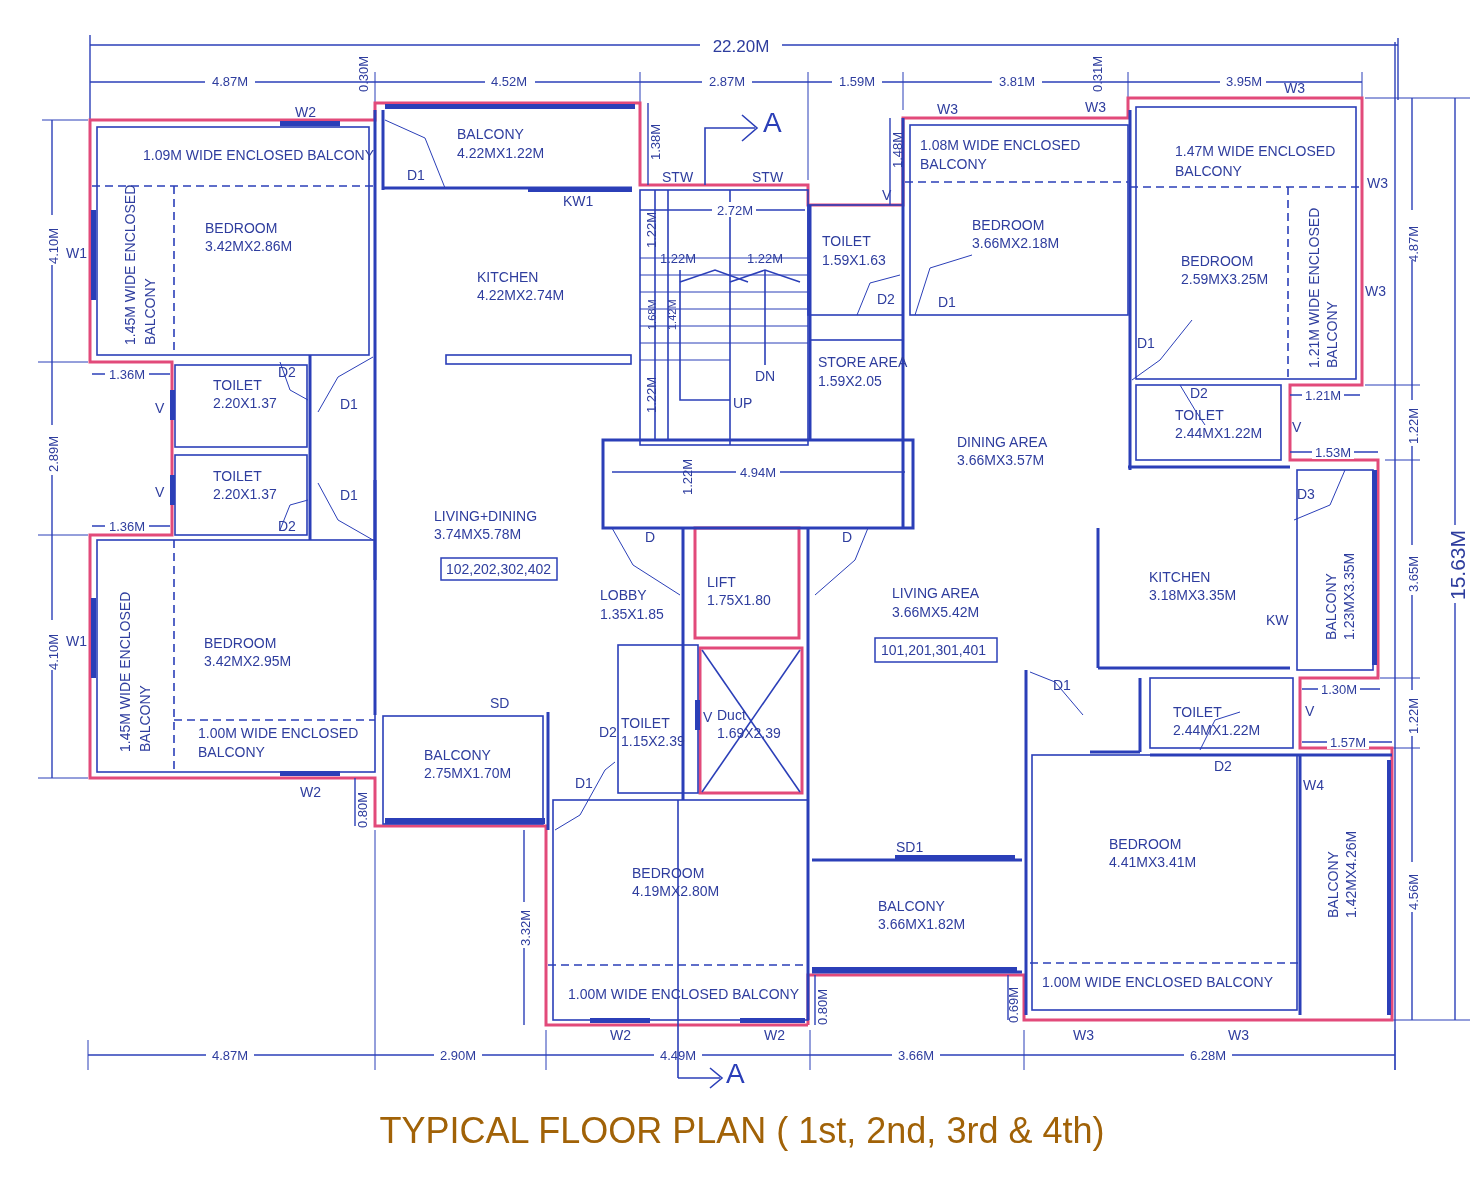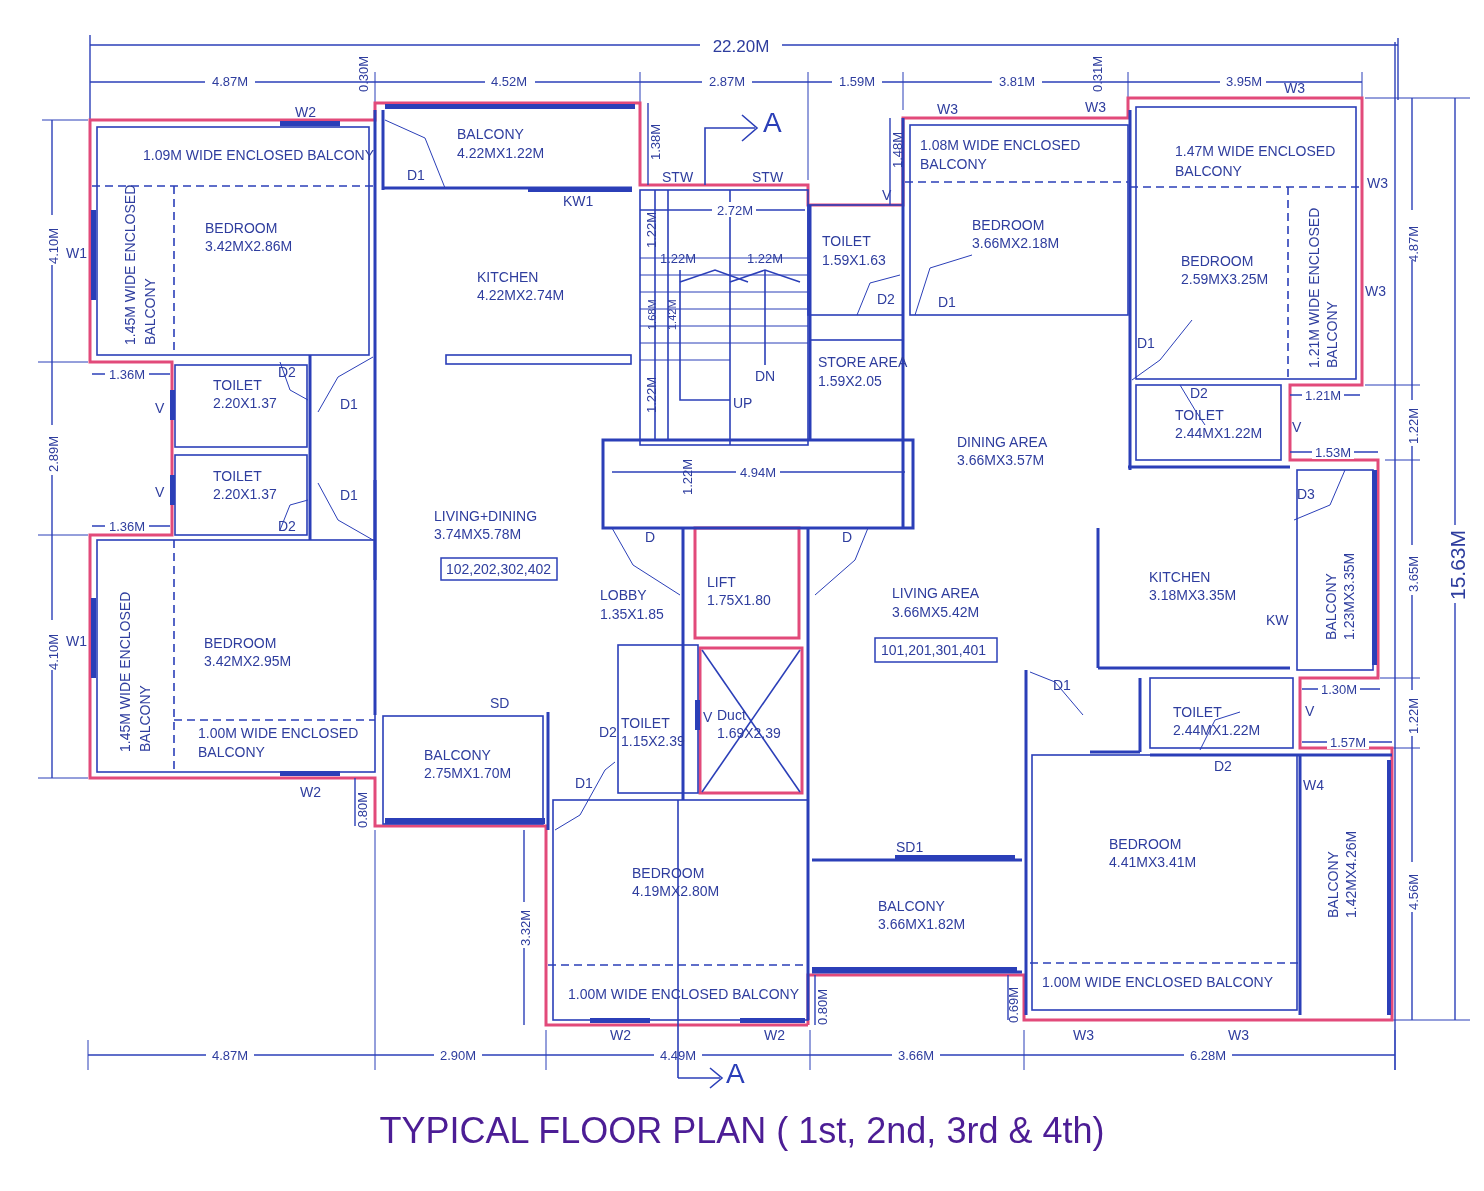--- a/index.html
+++ b/index.html
@@ -9,21 +9,21 @@
   .wt { stroke:#2b3fb8; stroke-width:1.6; fill:none; }
   .thin { stroke:#2b3fb8; stroke-width:1; fill:none; }
   .pk { stroke:#e24a7a; stroke-width:3; fill:none; }
   .dash { stroke:#2b3fb8; stroke-width:1.6; fill:none; stroke-dasharray:8 5; }
   .dim { stroke:#2b3fb8; stroke-width:1.4; fill:none; }
   .win { fill:#2b3fb8; }
   .lbl { fill:#2e3d9e; font-size:14px; font-family:"Liberation Sans", sans-serif; }
   .dl { fill:#2e3d9e; font-size:13px; font-family:"Liberation Sans", sans-serif; }
   .dlg { fill:#2e3d9e; font-size:17px; font-family:"Liberation Sans", sans-serif; }
   .sec { fill:#2b3fb8; font-size:28px; font-family:"Liberation Sans", sans-serif; }
-  .title { position:absolute; left:0; width:1484px; top:1110px; text-align:center; color:#4c1d95; font-size:36px; font-family:"Liberation Sans", sans-serif; }
+  .title { position:absolute; left:0; width:1484px; top:1110px; text-align:center; color:#a16207; font-size:36px; font-family:"Liberation Sans", sans-serif; }
   .unitbox { stroke:#2b3fb8; stroke-width:1.5; fill:none; }
 </style>
 </head>
 <body>
 
 <svg id="plan" viewBox="0 0 1484 1191" xmlns="http://www.w3.org/2000/svg">
 
   <g>
 
     <line class="dim" x1="90" y1="45" x2="1398" y2="45"></line>

